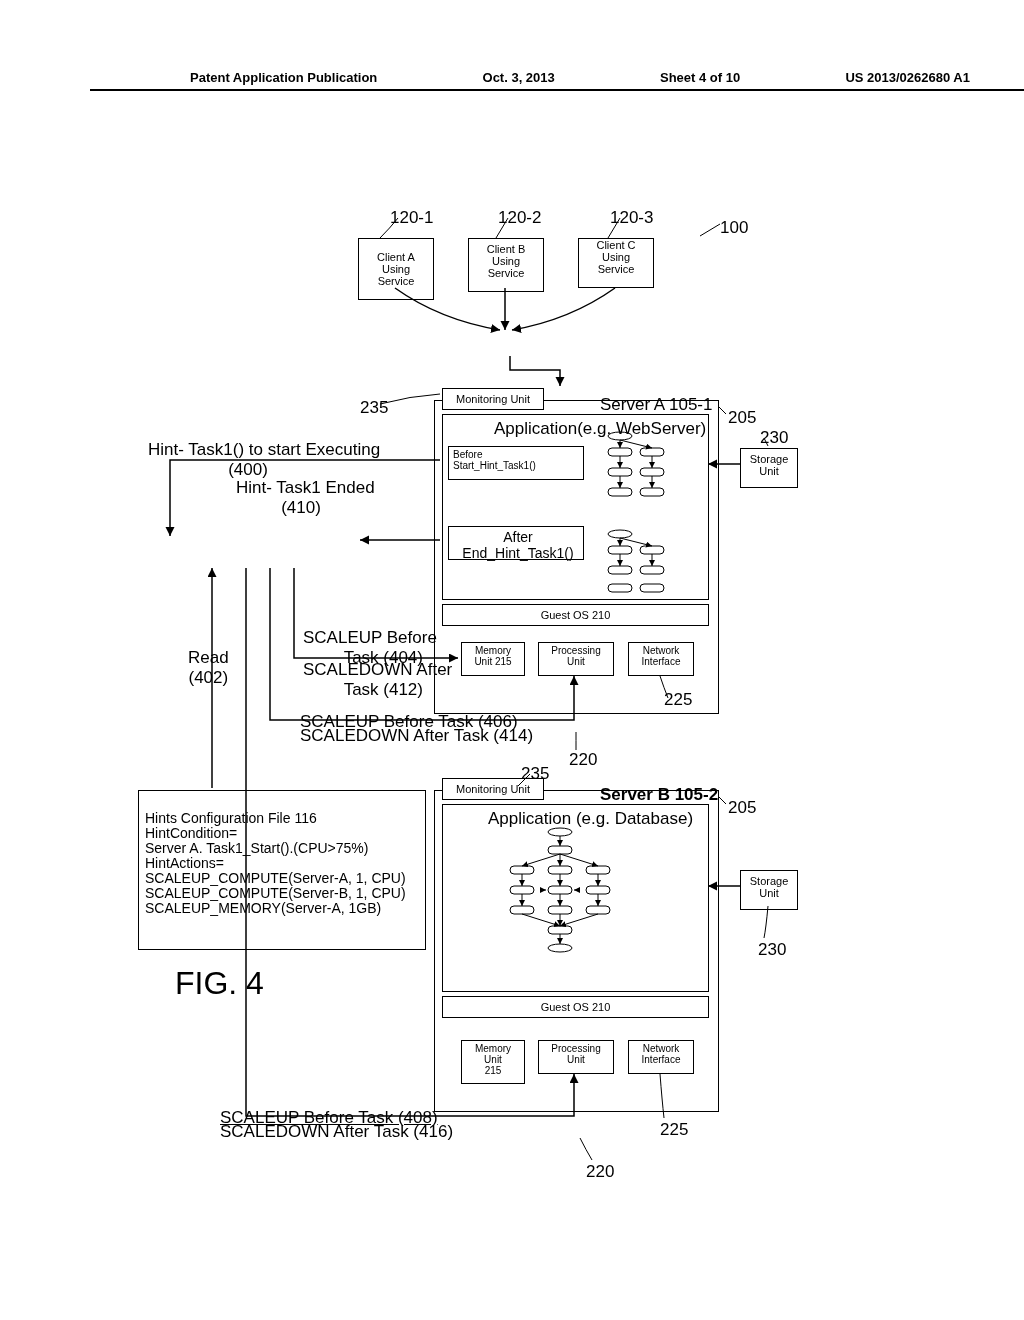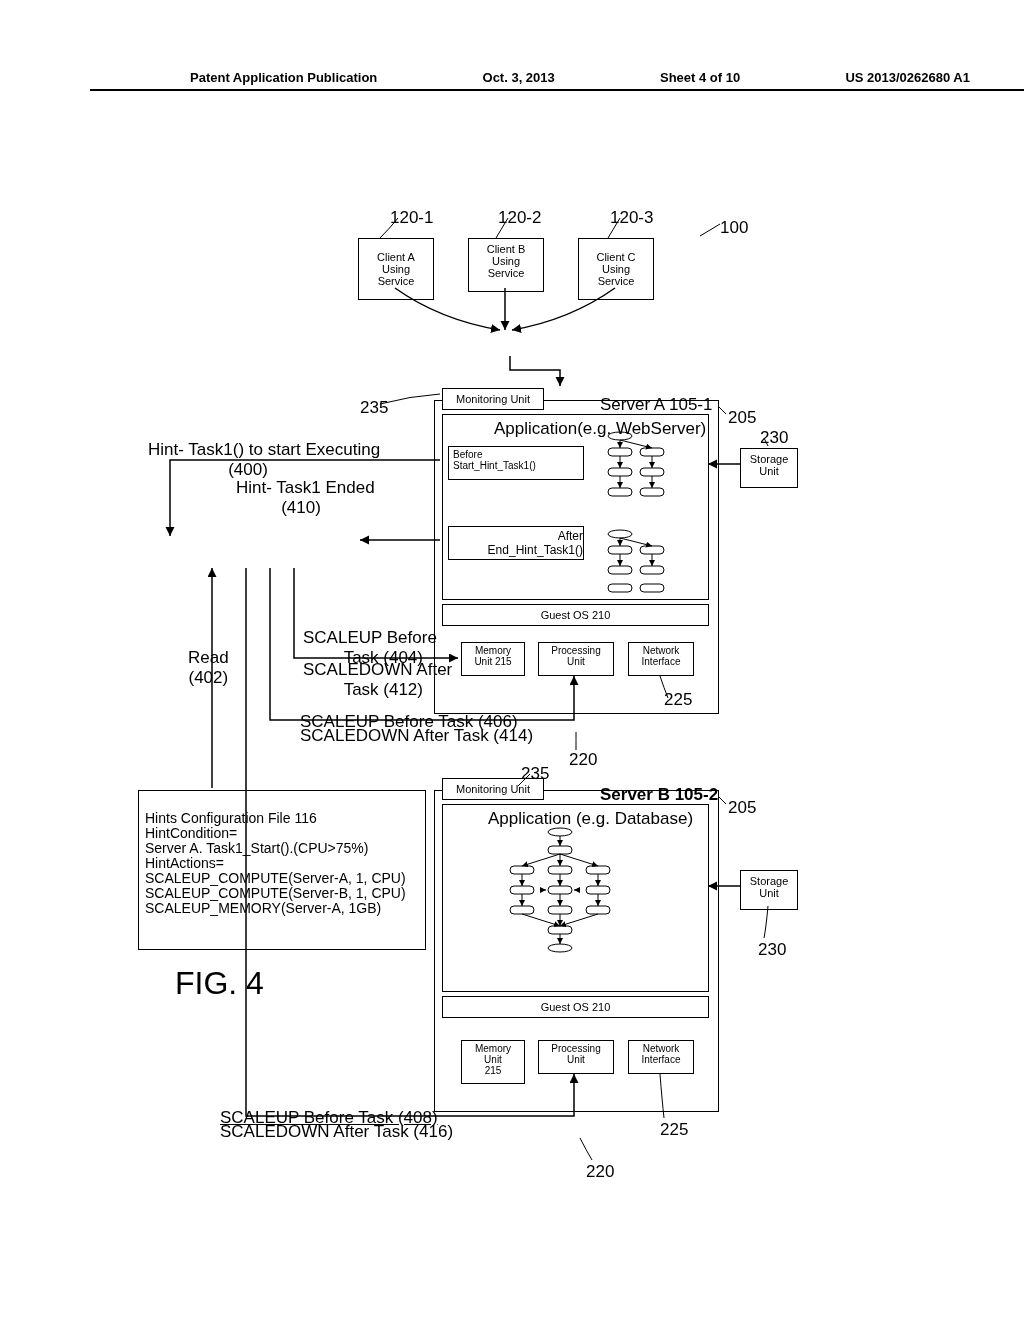--- a/index.html
+++ b/index.html
@@ -26,38 +26,38 @@
 <div class="lbl" style="left:498px;top:208px">120-2</div>
 <div class="lbl" style="left:610px;top:208px">120-3</div>
 <div class="lbl" style="left:720px;top:218px">100</div>
 
 <div class="box" style="left:358px;top:238px;width:74px;height:48px;white-space:pre;padding-top:12px">Client A
 Using
 Service</div>
 <div class="box" style="left:468px;top:238px;width:74px;height:48px;white-space:pre;padding-top:4px">Client B
 Using
 Service</div>
-<div class="box" style="left:578px;top:238px;width:74px;height:48px;white-space:pre;padding-top:12px">Client C
+<div class="box" style="left:578px;top:238px;width:74px;height:48px;white-space:pre;padding-top:0">Client C
 Using
 Service</div>
 
 
 <div class="box" style="left:434px;top:400px;width:283px;height:312px"></div>
 <div class="lbl" style="left:600px;top:395px;font-weight:normal">Server A  105-1</div>
 <div class="lbl" style="left:360px;top:398px">235</div>
 <div class="lbl" style="left:728px;top:408px">205</div>
 
 <div class="box" style="left:442px;top:388px;width:100px;height:20px;line-height:20px">Monitoring Unit</div>
 
 <div class="box" style="left:442px;top:414px;width:265px;height:184px"></div>
 <div class="lbl" style="left:494px;top:419px">Application(e.g. WebServer)</div>
 
 <div class="box" style="left:448px;top:446px;width:130px;height:30px;text-align:left;padding-left:4px;white-space:pre;font-size:10px;padding-top:2px">Before
 Start_Hint_Task1()</div>
-<div class="box" style="left:448px;top:526px;width:130px;height:30px;text-align:right;padding-left:4px;white-space:pre;font-size:12px;padding-top:2px">After
+<div class="box" style="left:448px;top:526px;width:130px;height:30px;text-align:center;padding-left:4px;white-space:pre;font-size:14px;padding-top:2px">After
 End_Hint_Task1()</div>
 
 <div class="box" style="left:740px;top:448px;width:56px;height:34px;white-space:pre;padding-top:4px">Storage
 Unit</div>
 <div class="lbl" style="left:760px;top:428px">230</div>
 
 <div class="box" style="left:442px;top:604px;width:265px;height:20px;line-height:20px">Guest OS  210</div>
 
 <div class="box" style="left:461px;top:642px;width:62px;height:30px;white-space:pre;font-size:10px;padding-top:2px">Memory
 Unit 215</div>

